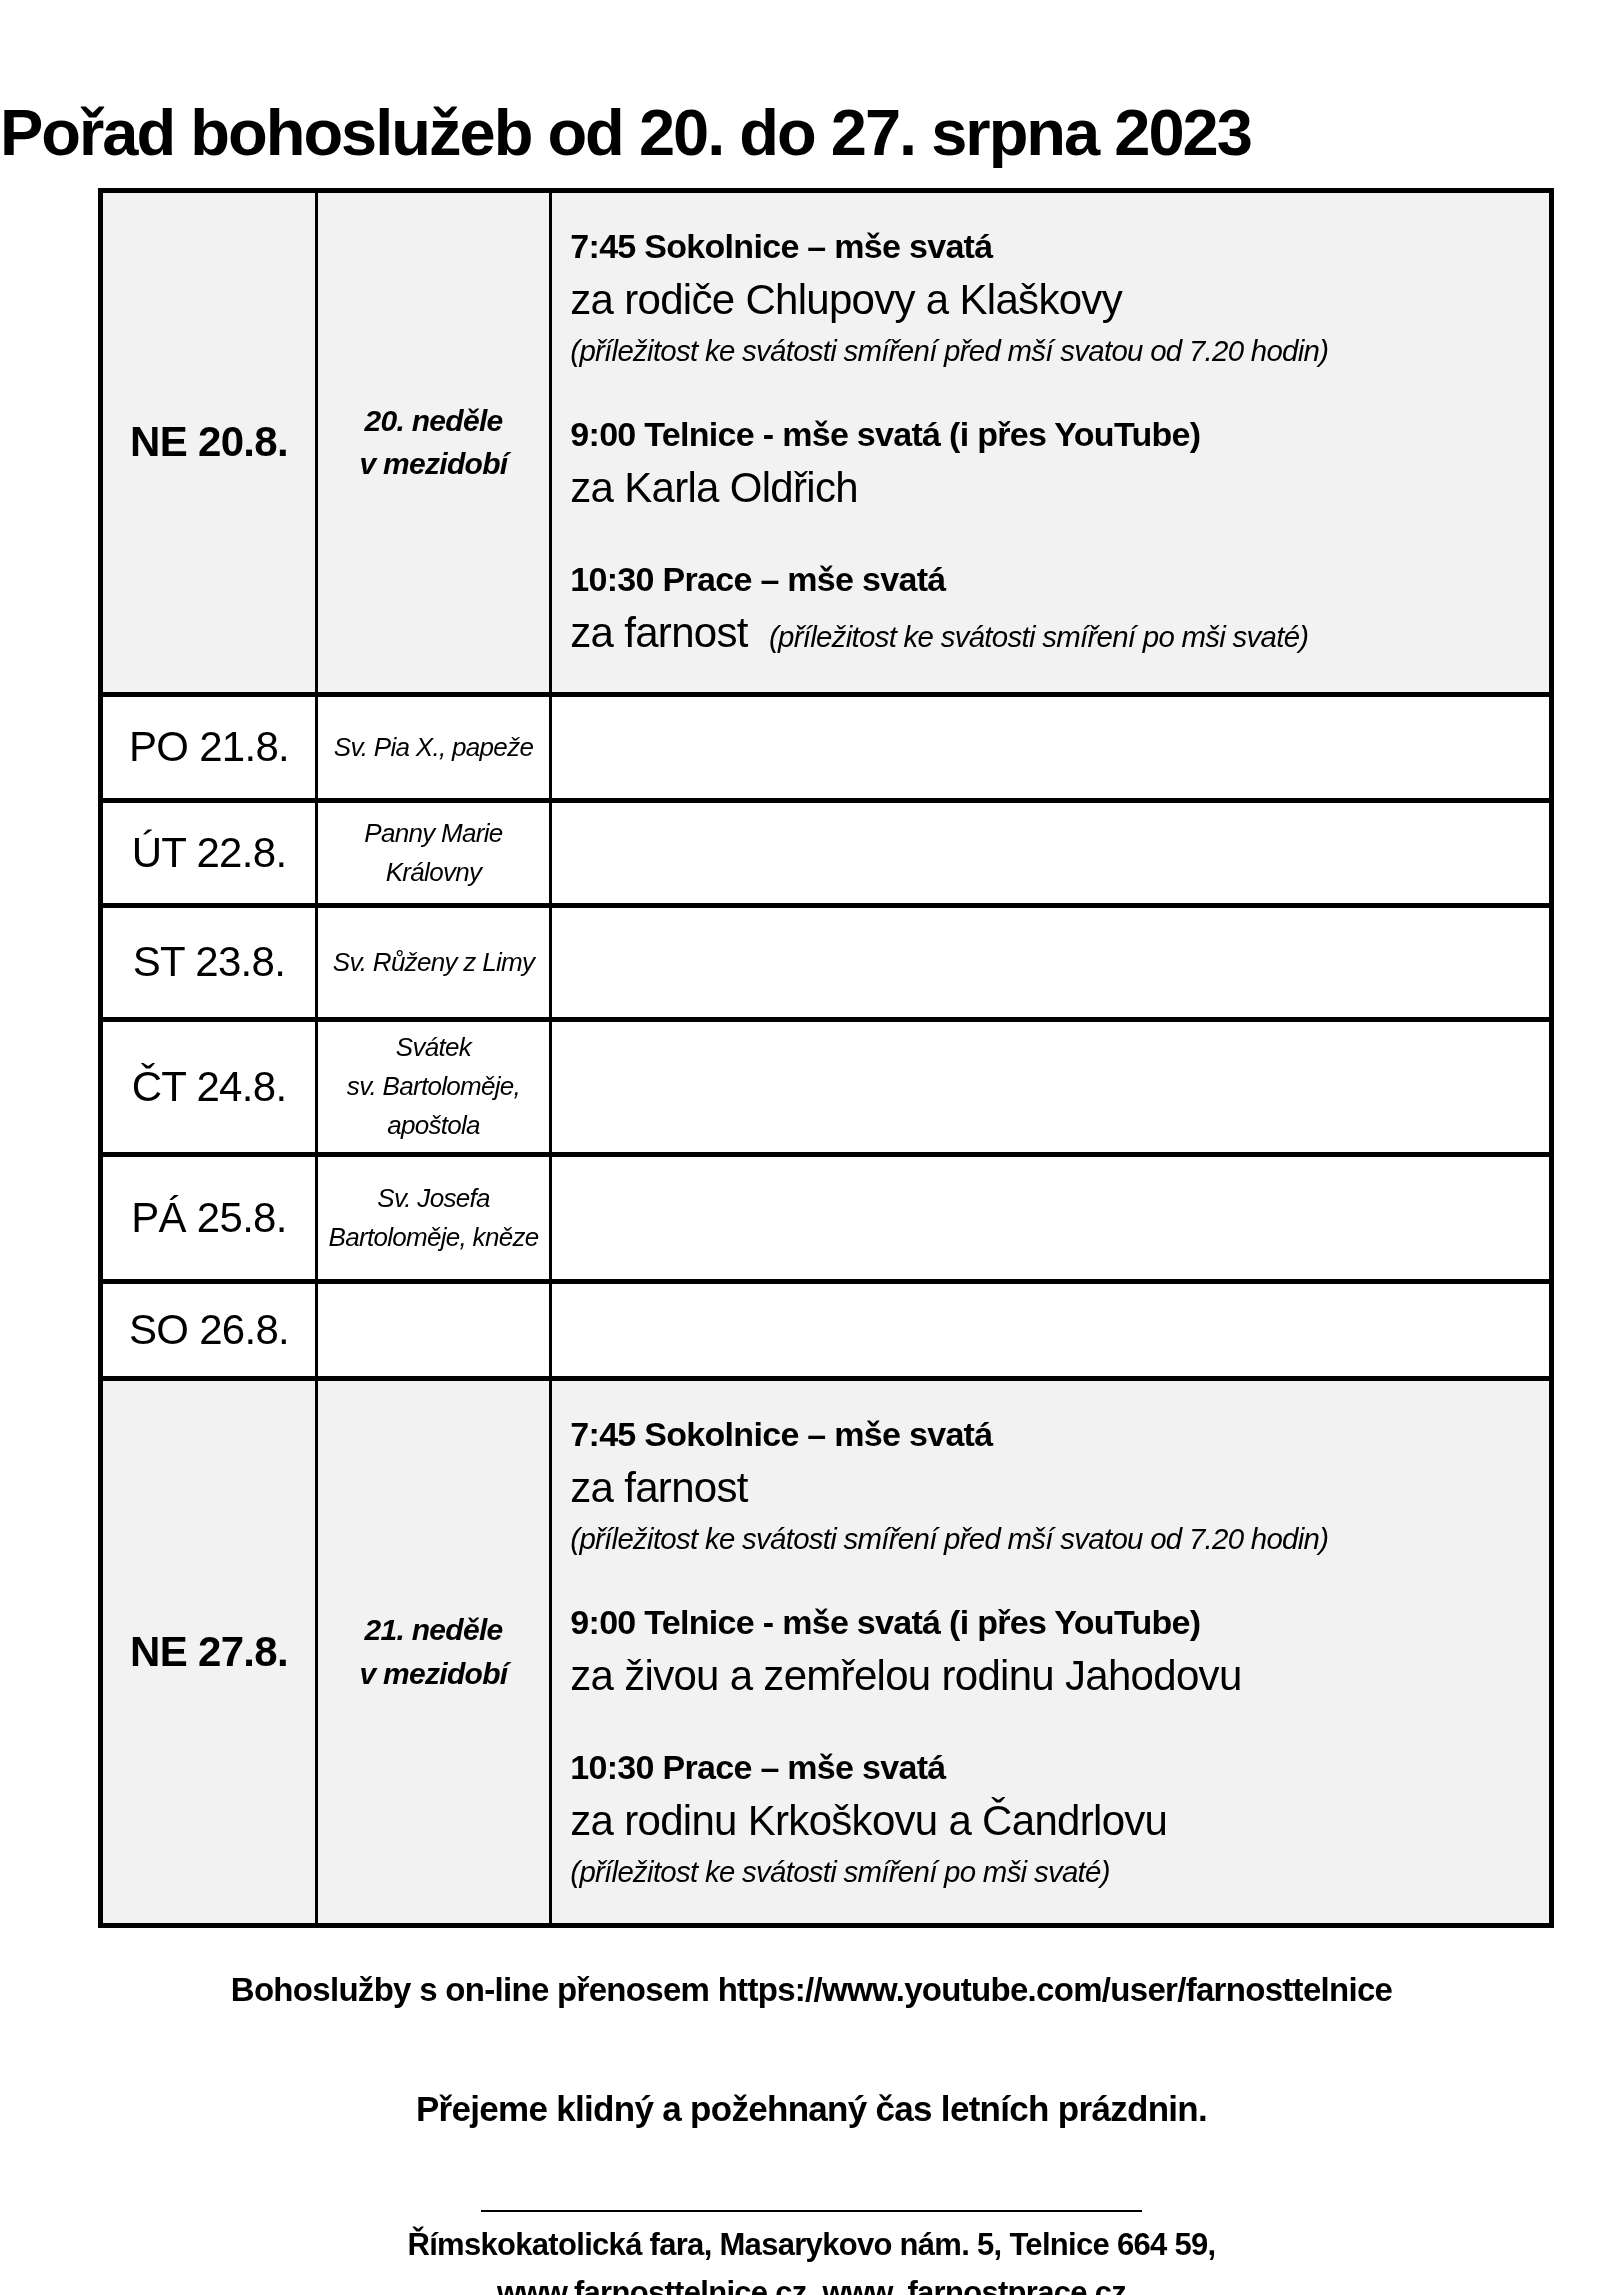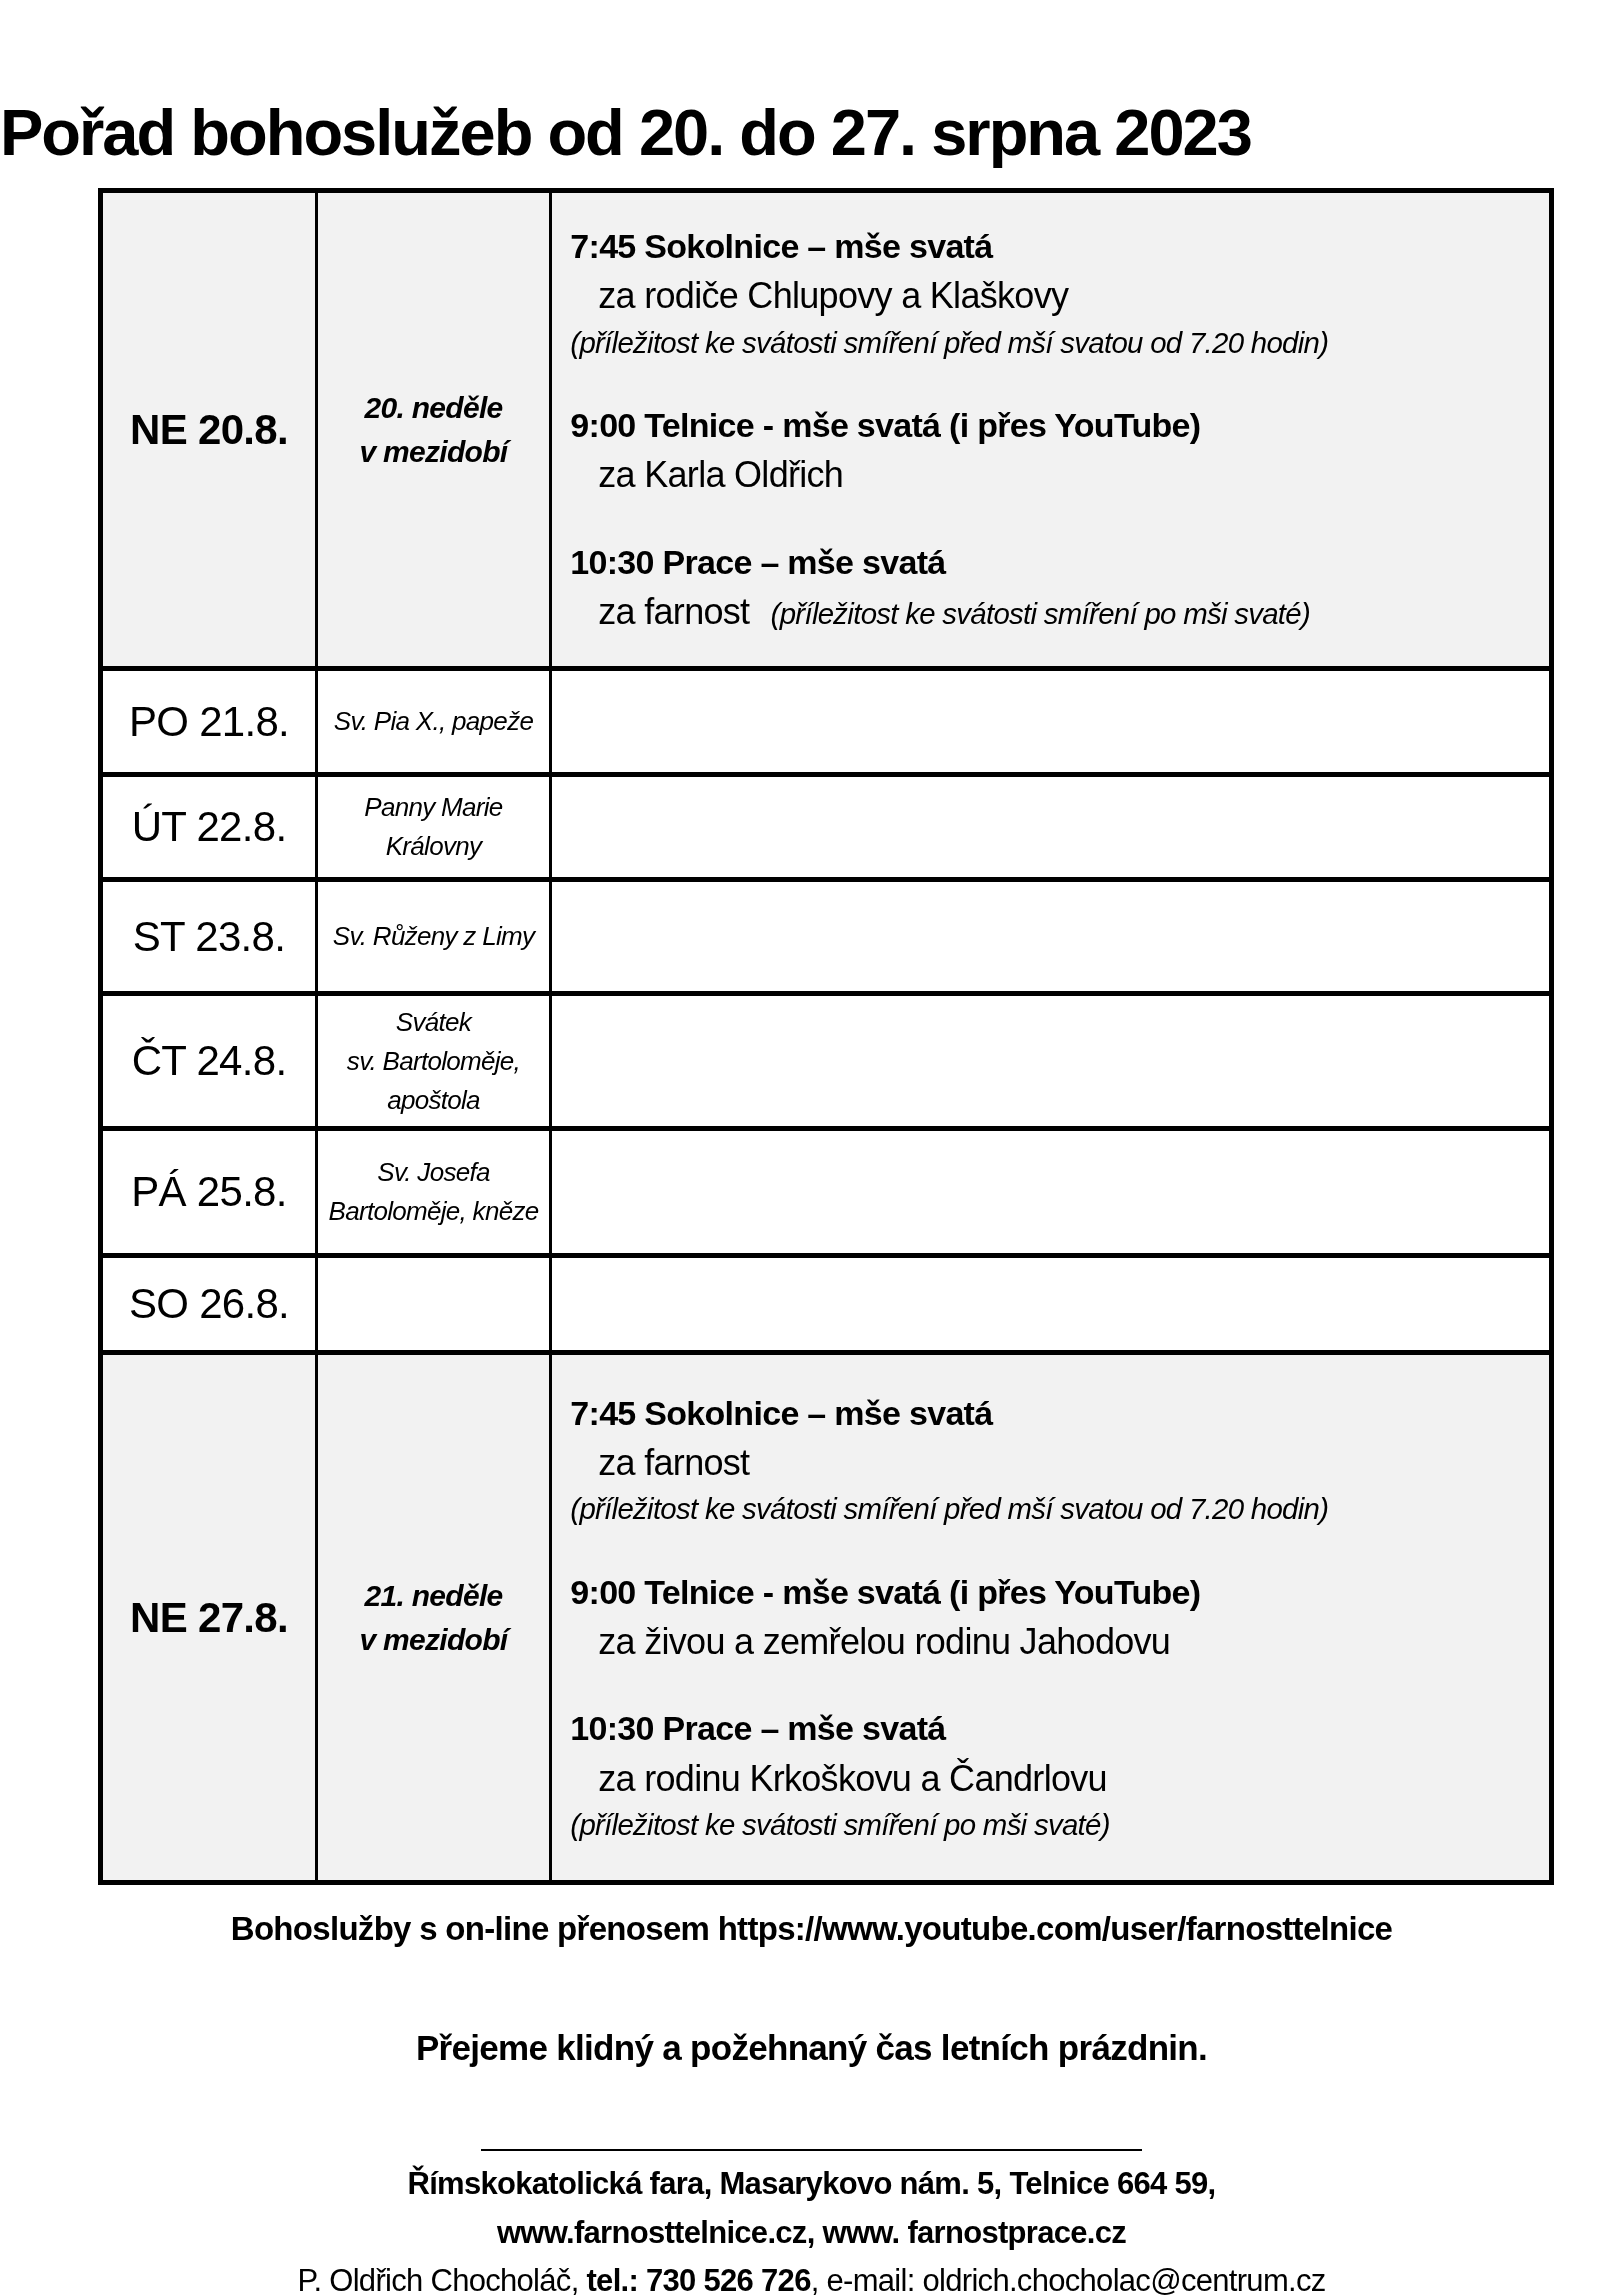--- a/index.html
+++ b/index.html
@@ -74,36 +74,35 @@
     padding: 29.4px 16.4px 29.4px 18.3px;
   }
   .mass-block + .mass-block { margin-top: 37px; }
   .mass-heading {
     font-size: 34px;
     font-weight: 700;
     line-height: 1.42;
     letter-spacing: -0.7px;
   }
   .mass-intention {
-    font-size: 36px;
+    font-size: 42px;
     font-weight: 400;
     line-height: 1.42;
     letter-spacing: -0.7px;
-    margin-left: 28px;
   }
   .mass-note {
     font-size: 29.4px;
     font-style: italic;
     line-height: 1.45;
     letter-spacing: -0.7px;
   }
   .mass-note.inline { margin-left: 18.3px; }
   .mass-line { line-height: 1.42; }
   .online-line {
-    margin-top: 25px;
+    margin-top: 43px;
     text-align: center;
     font-size: 33px;
     font-weight: 700;
     letter-spacing: -0.7px;
   }
   .wish-line {
     margin-top: 80px;
     text-align: center;
     font-size: 35px;
     font-weight: 700;

